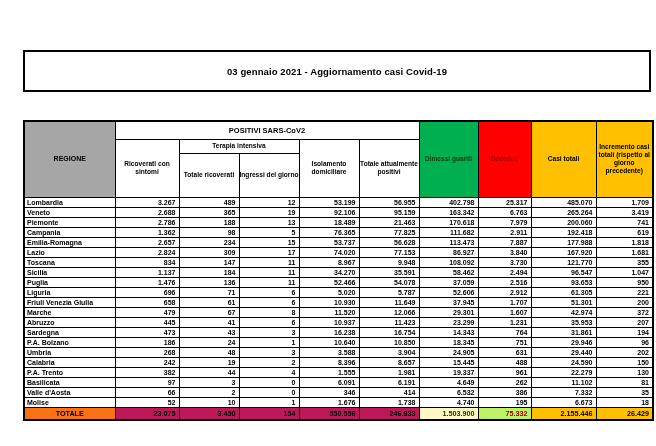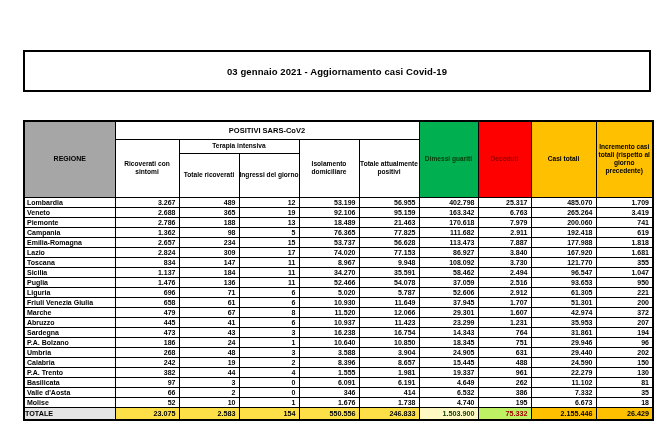--- a/index.html
+++ b/index.html
@@ -35,22 +35,22 @@
 
   tr.hdr-row1 { height:18px; }
   tr.hdr-row2 { height:14px; }
   tr.hdr-row3 { height:44px; }
 
   .covid td { height:9px; font-size:7px; line-height:9px; }
   td.region { text-align:left;  padding:0 2px; background:#fff; }
   td.num    { text-align:right; padding:0 3px; background:#fff; }
 
   tr.totale-row td { height:13px; font-size:7.2px; }
-  td.t-label  { background:#e5e5e5; }
-  td.t-gray   { background:#fde047;padding-left:23px; }
+  td.t-label  { background:#f97316; text-align:center; }
+  td.t-gray   { background:#be185d;padding-left:23px; }
   td.t-green  { background:#fef9c3; color:#0b3a0b; }
   td.t-red    { background:#bef264; color:#a00000; }
   td.t-yellow { background:#ffc000; color:#000;padding-left:14px; }
 </style>
 </head>
 <body>
 
 <div class="title-box">
   <div class="title-line1">03 gennaio 2021 - Aggiornamento casi Covid-19</div>
 </div>
@@ -339,21 +339,21 @@
     <td class="num">4.740</td>
     <td class="num">195</td>
     <td class="num">6.673</td>
     <td class="num">18</td>
   </tr>
     </tbody>
   <tfoot>
     <tr class="totale-row">
       <td class="t-label">TOTALE</td>
       <td class="num t-gray">23.075</td>
-      <td class="num t-gray">2.583</td>
+      <td class="num t-gray">3.450</td>
       <td class="num t-gray">154</td>
       <td class="num t-gray">550.556</td>
       <td class="num t-gray">246.833</td>
       <td class="num t-green">1.503.900</td>
       <td class="num t-red">75.332</td>
       <td class="num t-yellow">2.155.446</td>
       <td class="num t-yellow">26.429</td>
     </tr>
   </tfoot>
 </table>

